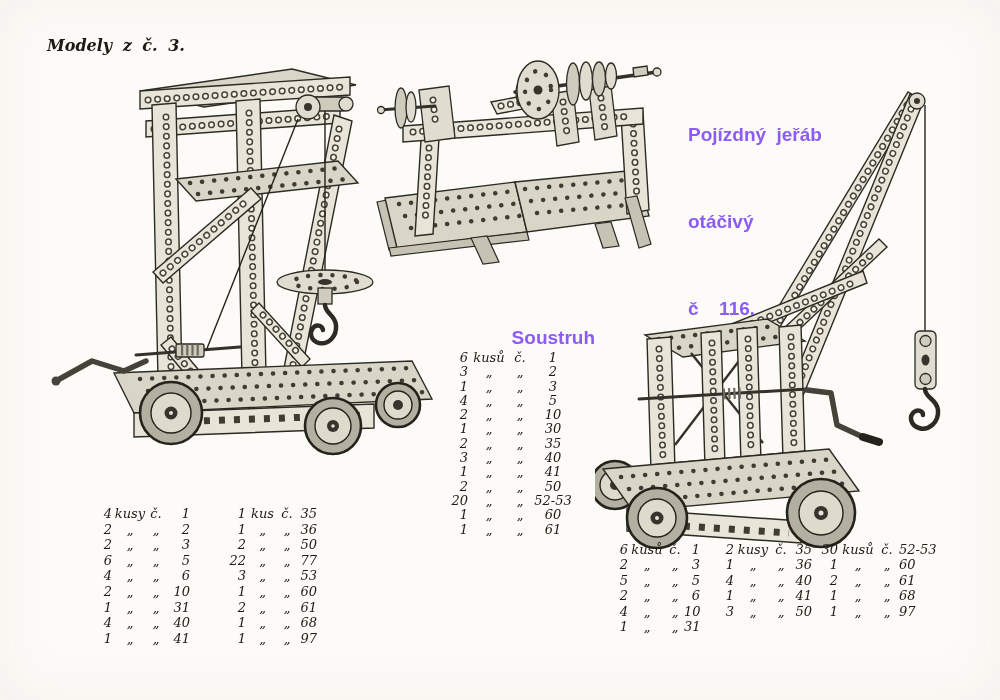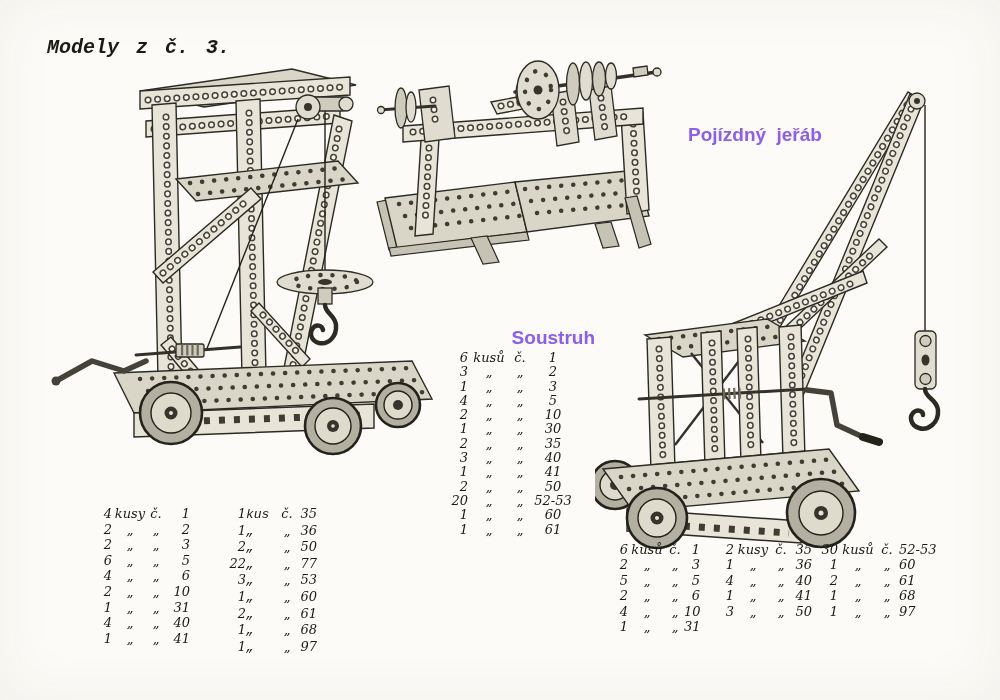--- a/index.html
+++ b/index.html
@@ -1,39 +1,39 @@
 <!DOCTYPE html>
 <html><head>
 <meta charset="utf-8">
 <style>
   html,body{margin:0;padding:0;background:#e8e8e8;}
   .page{position:relative;width:1000px;height:700px;background:#fcfbf7;overflow:hidden;
         font-family:"DejaVu Serif",serif;color:#1b1a15;box-shadow:inset 0 0 60px rgba(60,55,40,.05);}
   .abs{position:absolute;}
-  .note{left:47px;top:36px;font-style:italic;font-weight:bold;font-size:20px;word-spacing:5px;font-family:Liberation Mono, monospace;}
+  .note{left:47px;top:36px;font-style:italic;font-weight:bold;font-size:16px;word-spacing:5px;}
   .sans{font-family:"Liberation Sans","DejaVu Sans",sans-serif;font-weight:bold;color:#8b5cf6;}
   .t117{left:55px;top:461px;font-size:20px;word-spacing:7px;letter-spacing:.3px;white-space:pre;}
   .t116{left:688px;top:62px;font-size:19px;line-height:29px;word-spacing:5px;white-space:pre;}
   .t115{left:425px;top:268px;width:170px;text-align:right;font-size:19px;line-height:28px;white-space:pre;}
   .plist{font-style:italic;font-size:13px;}
   .prow{display:flex;align-items:baseline;}
   .pc{display:block;white-space:pre;}
   .l115{left:446px;top:351px;line-height:14.3px;}
   .l115 .pc0{width:22px;text-align:right;}
   .l115 .pc1{width:42px;text-align:center;}
   .l115 .pc2{width:20px;text-align:center;}
   .l115 .pc3{width:46px;text-align:center;}
   .l117a{left:92px;top:506px;line-height:15.6px;}
   .l117a .pc0{width:20px;text-align:right;}
   .l117a .pc1{width:36px;text-align:center;}
   .l117a .pc2{width:16px;text-align:center;}
   .l117a .pc3{width:26px;text-align:right;}
   .l117b{left:227px;top:506px;line-height:15.6px;}
   .l117b .pc0{width:19px;text-align:right;}
-  .l117b .pc1{width:33px;font-family:Liberation Mono, monospace;}
+  .l117b .pc1{width:33px;text-align:center;}
   .l117b .pc2{width:16px;text-align:center;}
   .l117b .pc3{width:22px;text-align:right;}
   .l116a{left:612px;top:542px;line-height:15.4px;}
   .l116a .pc0{width:16px;text-align:right;}
   .l116a .pc1{width:38px;text-align:center;}
   .l116a .pc2{width:18px;text-align:center;}
   .l116a .pc3{width:16px;text-align:right;}
   .l116b{left:716px;top:542px;line-height:15.4px;}
   .l116b .pc0{width:18px;text-align:right;}
   .l116b .pc1{width:38px;text-align:center;}
@@ -280,20 +280,22 @@
         <circle class="wheelO" cx="226" cy="428" r="34"></circle>
           <circle class="wheelI" cx="226" cy="428" r="22"></circle>
         <circle class="dk" cx="226" cy="428" r="7"></circle>
           <circle cx="226" cy="428" r="2.5" fill="#e8e5d8"></circle>
       </g>
     </g>
   </svg>
 
   <div class="abs sans t116">
     <div>Pojízdný jeřáb</div>
+    <div>otáčivý</div>
+    <div>č  116.</div>
   </div>
 
   <div class="abs sans t115">
     <div>Soustruh</div>
   </div>
 
 
   <div class="abs plist l115">
       <div class="prow">
         <span class="pc pc0">6</span>

